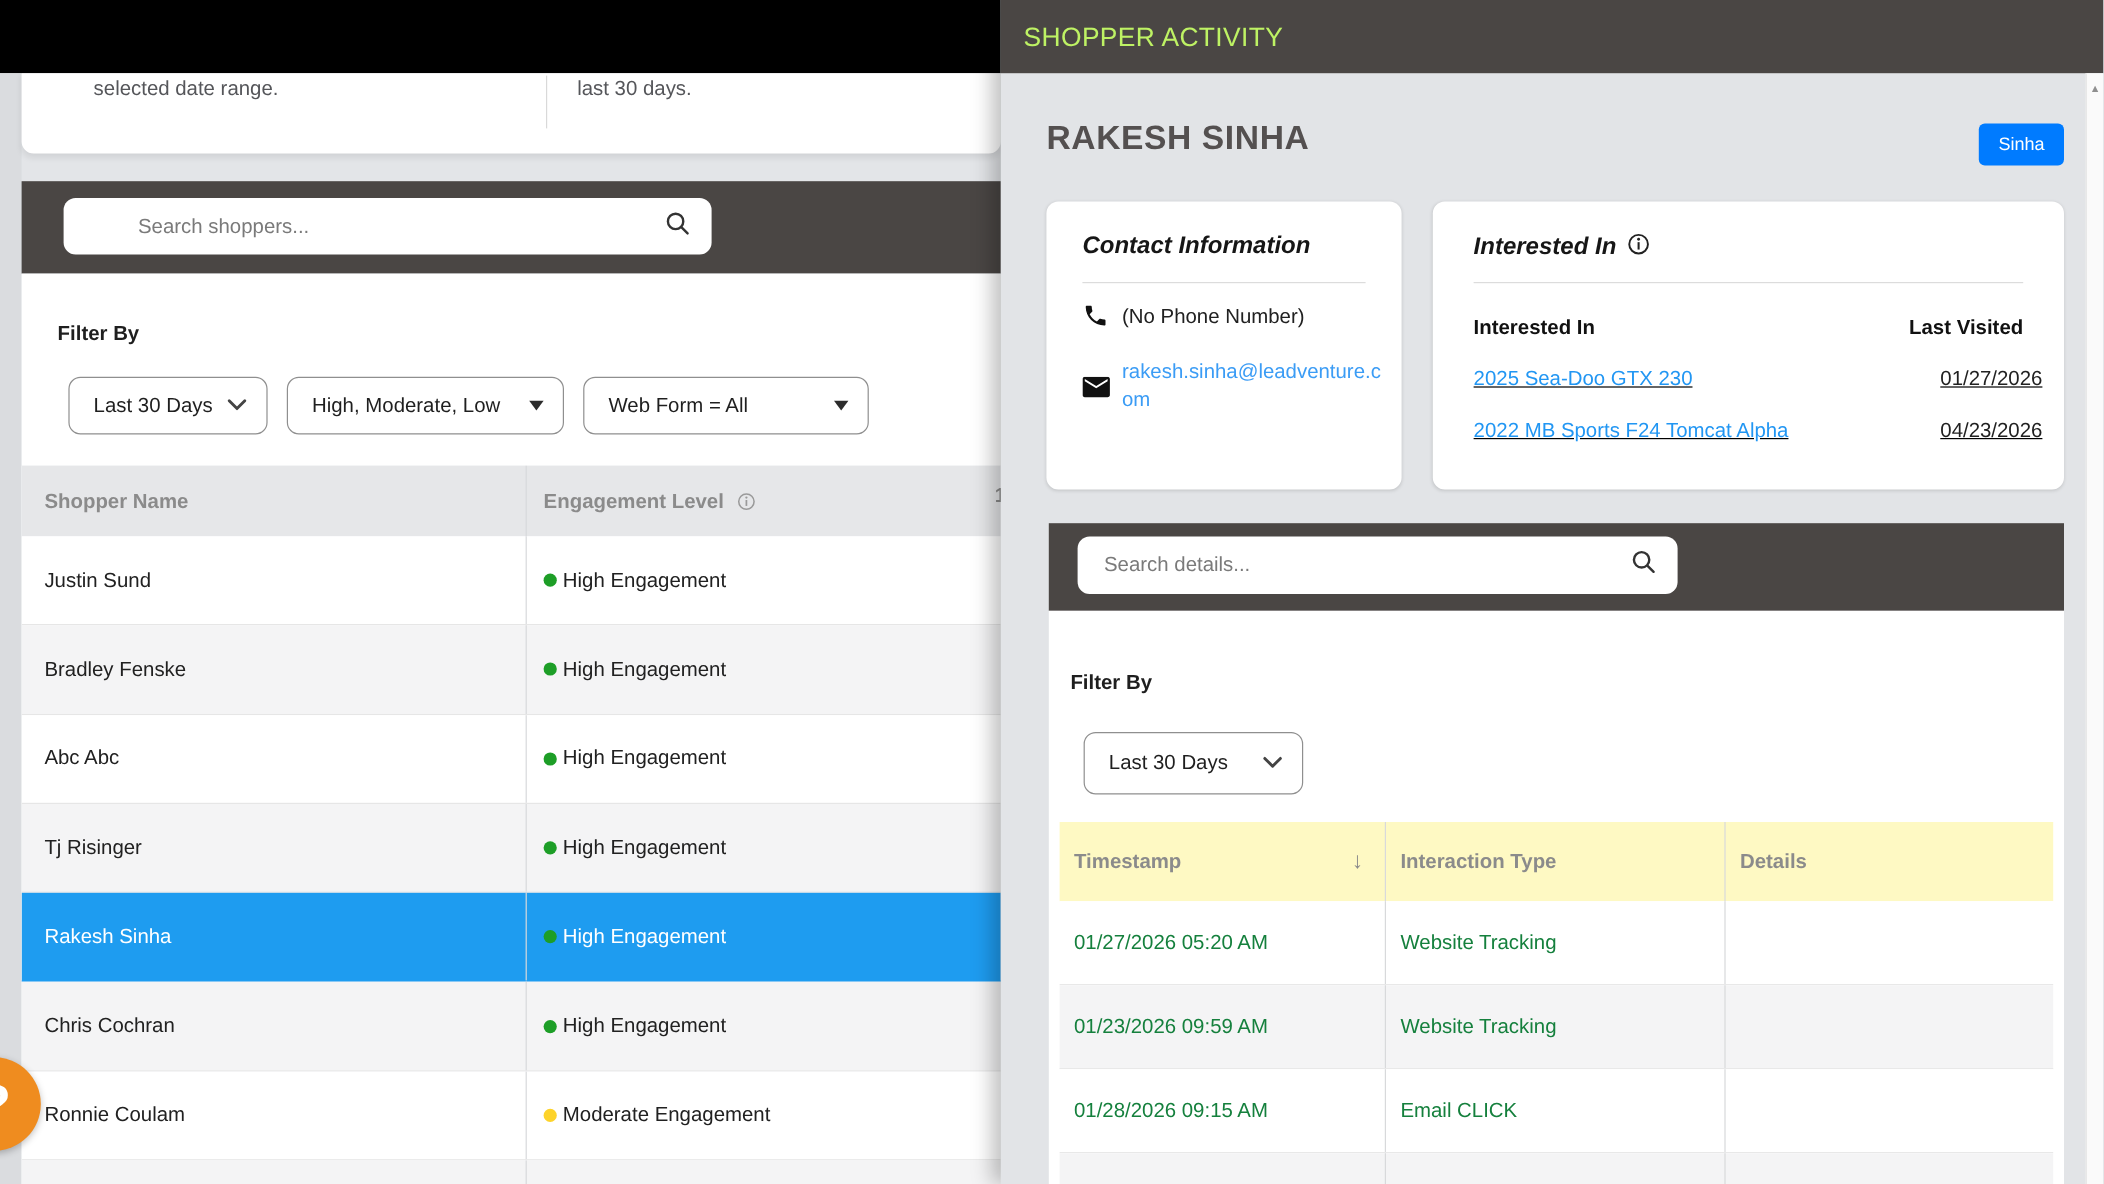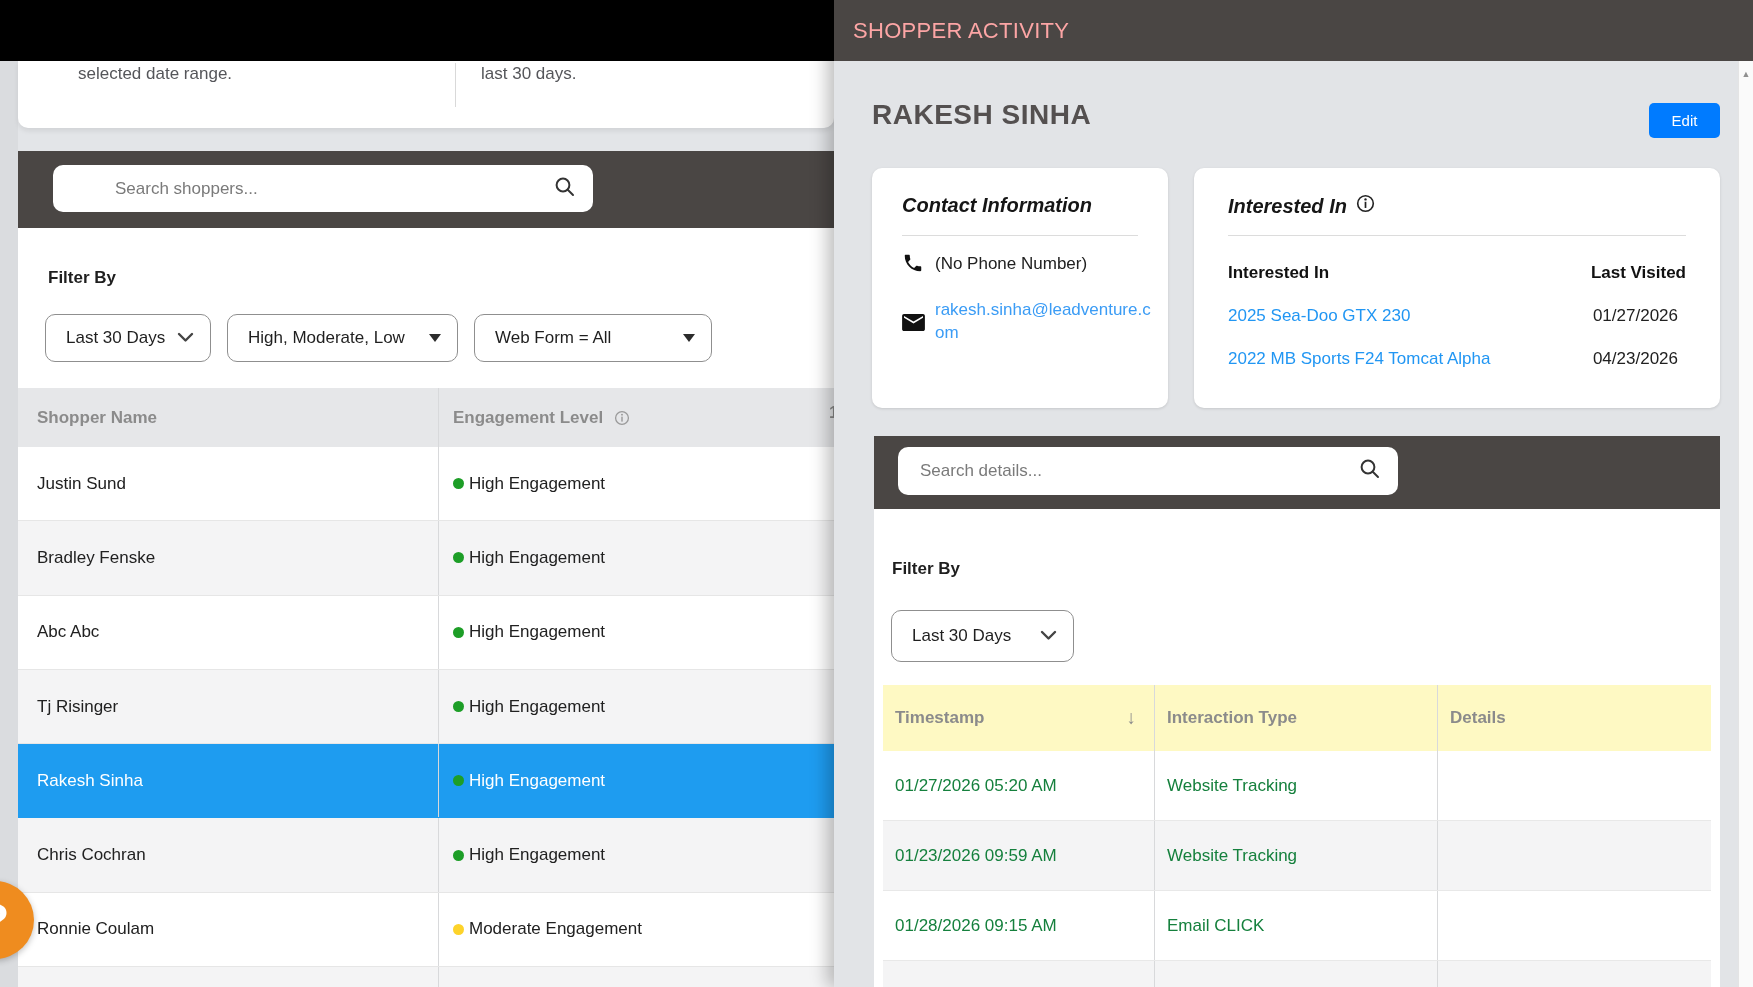--- a/index.html
+++ b/index.html
@@ -21,21 +21,21 @@
   .search-box input{width:100%;height:100%;border:none;outline:none;background:transparent;
                     font-family:"Liberation Sans",sans-serif;font-size:17px;color:#222;
                     padding:0 52px 0 22px;box-sizing:border-box;border-radius:10px;}
   .search-box input::placeholder{color:#7a7a7a;}
   .search-box .mag{position:absolute;right:16px;top:50%;transform:translateY(-50%);}
 
   .left-filter{position:absolute;left:18px;top:228px;width:816px;height:160px;background:#fff;}
   .filter-label{position:absolute;font-size:17px;font-weight:bold;color:#1f1f1f;}
   .dd{position:absolute;height:48px;border:1px solid #8f8f8f;border-radius:10px;background:#fff;
       display:flex;align-items:center;justify-content:space-between;padding:0 16px 0 20px;
-      box-sizing:border-box;font-size:17px;color:#1f1f1f;cursor:pointer;}
+      box-sizing:border-box;font-size:17px;color:#1f1f1f;cursor:pointer;margin-left:12px;}
   .caret{width:0;height:0;border-left:6px solid transparent;border-right:6px solid transparent;
          border-top:8px solid #2c2c2c;}
 
   .left-table{position:absolute;left:18px;top:388px;width:816px;height:599px;background:#fff;overflow:hidden;}
   .lt-header{height:59px;background:#e6e7e9;display:flex;align-items:stretch;
              color:#8b8b8b;font-weight:bold;font-size:17px;}
   .lt-row{height:73.3px;display:flex;align-items:stretch;background:#fff;border-bottom:1px solid #e6e6e6;
           font-size:17px;color:#212121;}
   .lt-row.alt{background:#f4f4f5;}
   .lt-row.selected{background:#1e9cf0;color:#fff;border-bottom:1px solid #1e9cf0;}
@@ -48,21 +48,21 @@
   .info-ic{margin-left:6px;display:inline-flex;}
   .clipped-frag{position:absolute;left:829px;top:403px;font-size:17px;font-weight:bold;color:#8b8b8b;z-index:1;}
 
   .chat-widget{position:absolute;left:-44px;top:881px;width:78px;height:78px;border-radius:50%;
                background:#ef8c1f;z-index:3;display:flex;align-items:center;justify-content:center;
                color:#fff;font-size:46px;font-weight:bold;box-shadow:0 2px 6px rgba(0,0,0,.25);cursor:pointer;}
 
   
   .panel{position:absolute;left:834px;top:0;width:919px;height:987px;background:#e2e4e7;
          box-shadow:-7px 0 16px rgba(0,0,0,.25);z-index:5;}
-  .panel-header{height:61px;background:#4a4644;color:#fca5a5;display:flex;align-items:center;
+  .panel-header{height:61px;background:#4a4644;color:#bef264;display:flex;align-items:center;
                 padding-left:19px;font-size:22px;letter-spacing:.3px;}
   .pscroll{position:absolute;right:0;top:61px;width:14px;bottom:0;background:#fafafa;
            border-left:1px solid #e4e4e4;text-align:center;}
   .pscroll .up{display:block;margin-top:8px;font-size:9px;color:#8f8f8f;line-height:10px;cursor:pointer;}
 
   .shopper-name{position:absolute;left:38px;top:99px;font-size:28px;font-weight:bold;color:#545050;letter-spacing:.5px;}
   .edit-btn{position:absolute;left:815px;top:103px;width:71px;height:35px;background:#007bff;color:#fff;
             border:none;border-radius:5px;font-size:15px;font-family:"Liberation Sans",sans-serif;cursor:pointer;}
 
   .card{position:absolute;top:168px;height:240px;background:#fff;border-radius:10px;
@@ -71,21 +71,21 @@
   .card.interested{left:360px;width:526px;}
   .card-title{position:absolute;left:30px;top:26px;font-size:20px;font-weight:bold;color:#161616;
               display:flex;align-items:center;gap:9px;font-style:italic;}
   .card-div{position:absolute;left:30px;right:30px;top:67px;height:1px;background:#dcdcdc;}
   .c-row-icon{position:absolute;left:30px;}
   .c-row-text{position:absolute;left:63px;font-size:17px;color:#212121;}
   .email-link{position:absolute;left:63px;top:130px;width:220px;font-size:17px;line-height:23px;
               color:#3b9cf5;word-break:break-all;text-decoration:none;cursor:pointer;}
   .i-subhead{position:absolute;left:34px;right:34px;top:95px;display:flex;justify-content:space-between;
              font-size:17px;font-weight:bold;color:#111;}
-  .i-row{position:absolute;left:34px;right:42px;display:flex;justify-content:space-between;font-size:17px;}
+  .i-row{position:absolute;left:34px;right:18px;display:flex;justify-content:space-between;font-size:17px;text-decoration:underline;}
   .i-row .lnk{color:#2196f3;text-decoration:none;cursor:pointer;}
   .i-row .dt{color:#212121;}
 
   .details-searchbar{position:absolute;left:40px;top:436px;width:846px;height:73px;}
   .details-section{position:absolute;left:40px;top:509px;width:846px;height:478px;background:#fff;}
 
   .activity-table{position:absolute;left:9px;top:176px;width:828px;}
   .at-header{height:66px;background:#fef9c3;display:flex;color:#8b8b8b;font-weight:bold;font-size:17px;}
   .at-row{height:69px;display:flex;background:#fff;border-bottom:1px solid #e8e8e8;font-size:17px;color:#15803d;}
   .at-row.alt{background:#f4f4f5;}
@@ -219,21 +219,21 @@
   <div class="panel">
     <div class="panel-header">
       <span>SHOPPER ACTIVITY</span>
     </div>
 
     <div class="pscroll">
       <span class="up">▲</span>
     </div>
 
     <div class="shopper-name">RAKESH SINHA</div>
-    <button class="edit-btn">Edit</button>
+    <button class="edit-btn">Sinha</button>
 
     <div class="card contact">
       <div class="card-title">Contact Information</div>
       <div class="card-div"></div>
       <span class="c-row-icon" style="top:84px;">
         <svg width="22" height="22" viewBox="0 0 24 24">
             <path fill="#111" d="M6.62 10.79c1.44 2.83 3.76 5.14 6.59 6.59l2.2-2.21c.27-.27.67-.36 1.02-.24 1.12.37 2.33.57 3.57.57.55 0 1 .45 1 1V20c0 .55-.45 1-1 1-9.39 0-17-7.61-17-17 0-.55.45-1 1-1h3.5c.55 0 1 .45 1 1 0 1.25.2 2.45.57 3.57.11.35.03.74-.25 1.02l-2.2 2.2z"></path>
           </svg>
       </span>
       <div class="c-row-text" style="top:86px;">(No Phone Number)</div>

